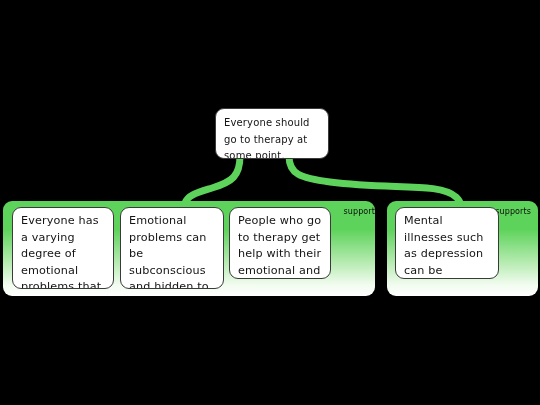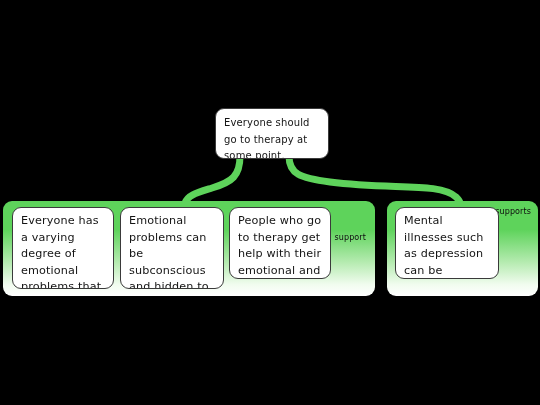--- a/index.html
+++ b/index.html
@@ -70,21 +70,21 @@
 
   .group-label {
     position: absolute;
     top: 6px;
     font-size: 8px;
     line-height: 10px;
     color: #0d0d0d;
     letter-spacing: 0.1px;
     white-space: nowrap;
   }
-  #label-support { right: 9px; margin-top: 26px; }
+  #label-support { right: 0; }
   #label-supports { right: 7px; }
 
   
   .premise-box {
     position: absolute;
     box-sizing: border-box;
     background: #ffffff;
     border: 1px solid #3a3a3a;
     border-radius: 9px;
     color: #141414;

